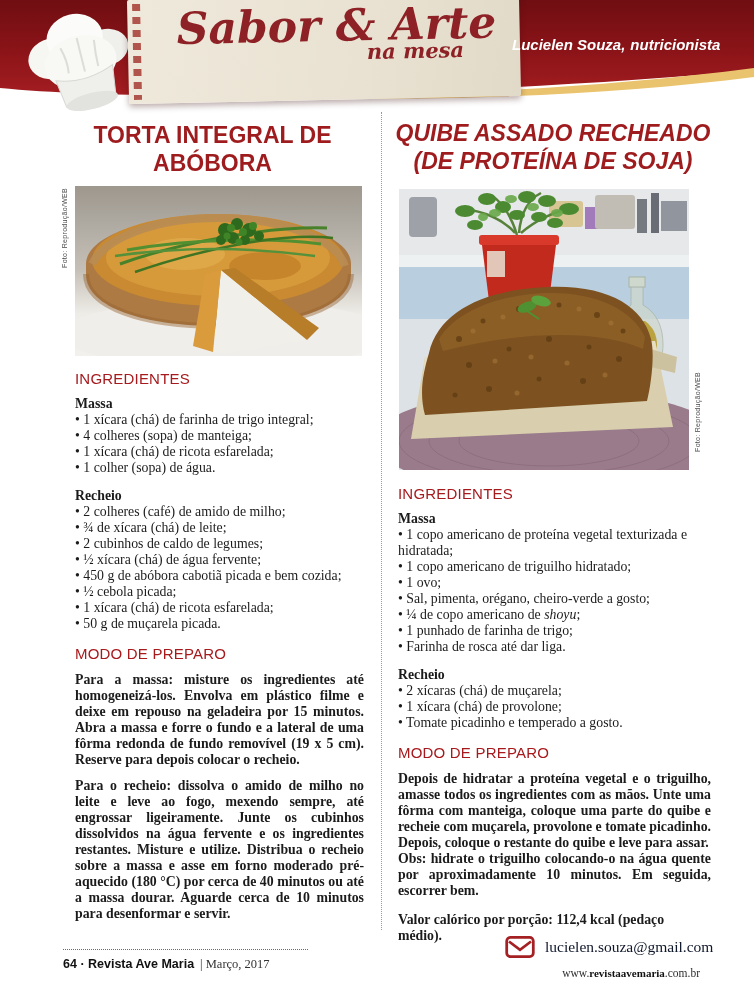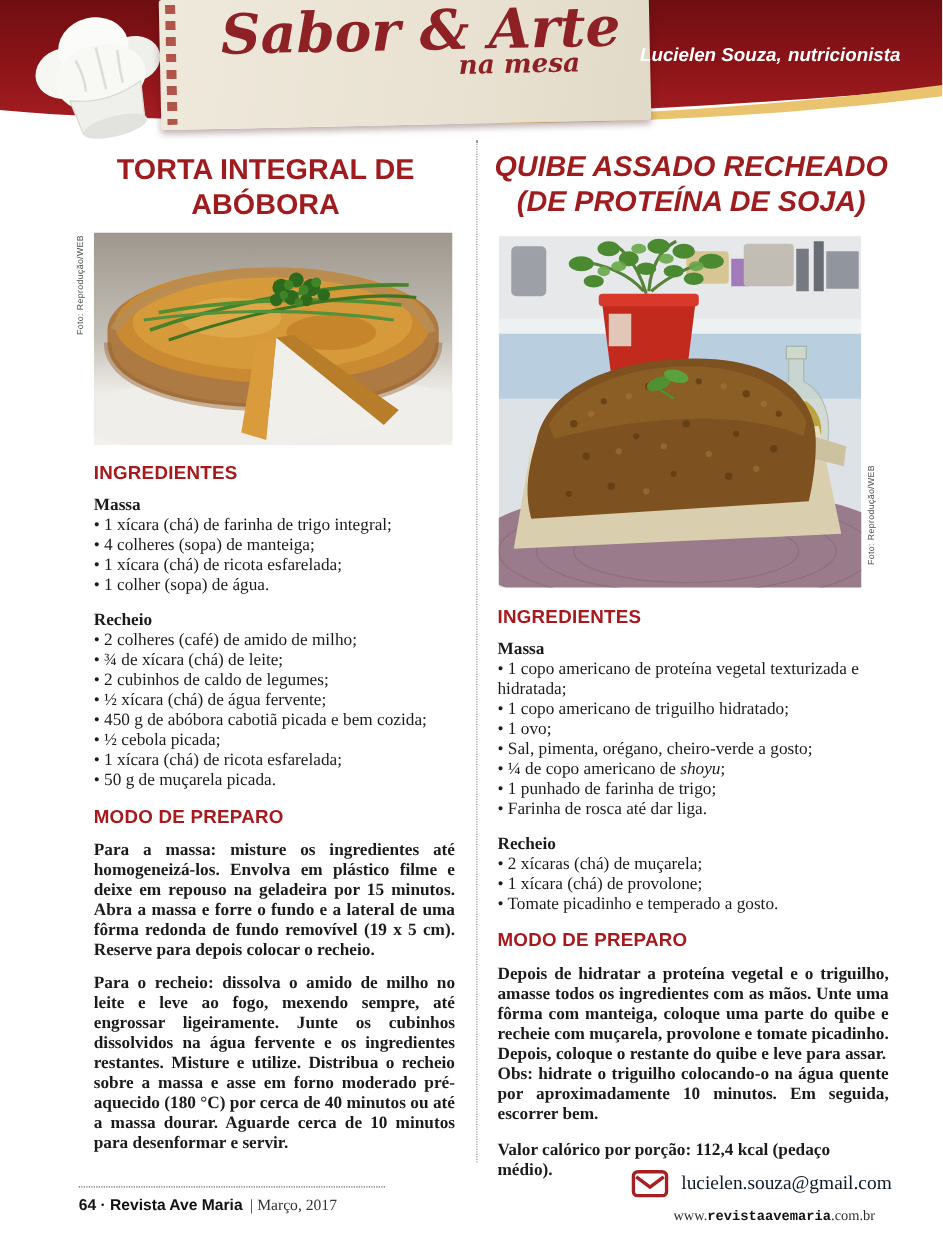--- a/index.html
+++ b/index.html
@@ -38,21 +38,21 @@
 
   .credit{position:absolute;font-family:"Liberation Sans",sans-serif;font-size:7px;color:#4a4a4a;
           letter-spacing:.3px;writing-mode:vertical-rl;transform:rotate(180deg);white-space:nowrap;}
   .credit-left{left:61px;top:188px;}
   .credit-right{left:694px;top:372px;}
 
   .col-text{position:absolute;font-size:13.8px;line-height:16px;}
   .col-left-text{left:75px;top:371px;width:289px;}
   .col-right-text{left:398px;top:486px;width:313px;}
 
-  h3.sec{margin:0 0 9px 0;font-family:"Liberation Sans",sans-serif;font-weight:bold;
+  h3.sec{margin:0 0 9px 0;font-family:"Liberation Sans",sans-serif;font-weight:normal;
          font-size:15px;letter-spacing:.2px;color:#a6191c;}
   h3.sec.prep{margin:14px 0 10px 0;}
   .sub{font-weight:bold;}
   .sub.mt{margin-top:12px;display:block;}
   ul.ing{list-style:none;margin:0;padding:0;}
   ul.ing li{margin:0;}
   ul.ing li::before{content:"• ";}
   p.just{margin:0;text-align:justify;font-weight:bold;}
   p.just.gap{margin-top:10px;}
   .cal{margin-top:13px;font-weight:bold;}
@@ -60,21 +60,21 @@
   
   .foot-rule{position:absolute;left:63px;top:949px;width:245px;border-top:1px dotted #6b6b6b;}
   .foot-left{position:absolute;left:63px;top:957px;font-size:12.5px;white-space:nowrap;}
   .foot-left .pg{font-family:"Liberation Sans",sans-serif;font-weight:bold;color:#111;}
   .foot-left .iss{font-family:"Liberation Serif",serif;color:#333;margin-left:6px;}
   .mail-icon{position:absolute;left:505px;top:936px;width:30px;height:22px;}
   .email{position:absolute;left:545px;top:938px;font-size:15.5px;color:#0f172a;
          text-decoration:none;font-family:"Liberation Serif",serif;}
   .site{position:absolute;right:54px;top:967px;font-size:11.5px;color:#2e2e2e;
         text-decoration:none;font-family:"Liberation Serif",serif;}
-  .site .sb{font-weight:bold;font-family:Liberation Mono, monospace;font-size:11px;color:#111;}
+  .site .sb{font-weight:bold;font-family:Liberation Serif, serif;font-size:11px;color:#111;}
 </style>
 </head>
 <body>
 
 <div class="page">
 
   <svg class="header-bg" viewBox="0 0 754 118" preserveAspectRatio="none">
     <defs>
       <linearGradient id="hg" x1="0" y1="0" x2="0" y2="1">
         <stop offset="0" stop-color="#6f0e12"></stop>

